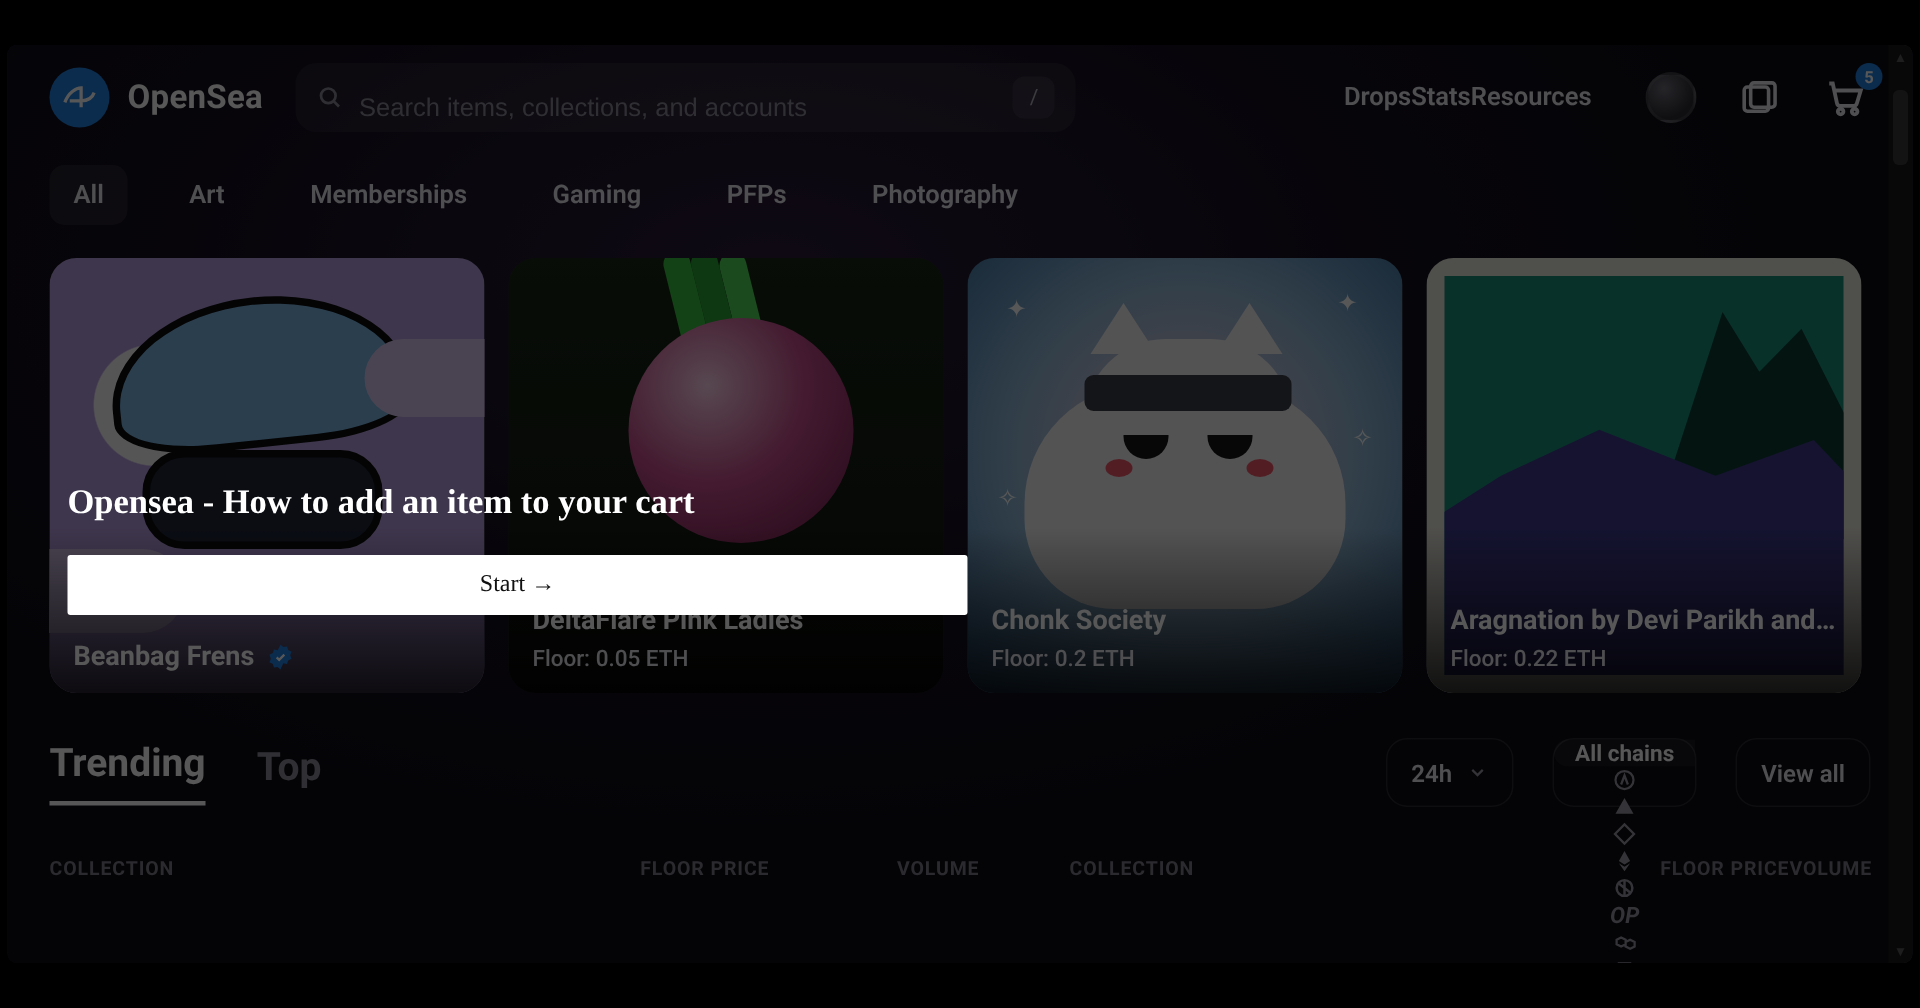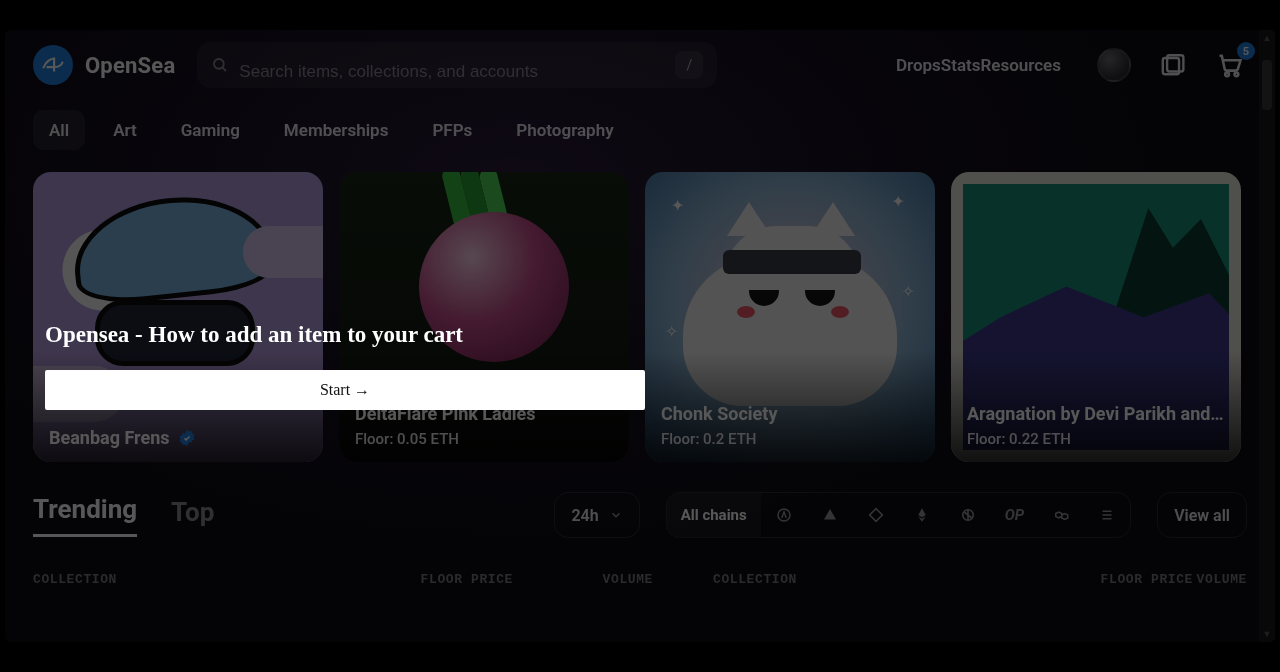--- a/index.html
+++ b/index.html
@@ -56,21 +56,21 @@
     border:2px solid rgba(255,255,255,0.08);
   }
   .cart-wrap { position:relative; }
   .cart-badge {
     position:absolute; top:-6px; right:-8px; min-width:18px; height:18px; padding:0 4px;
     border-radius:9px; background:#2081e2; color:#fff; font-size:11px; font-weight:700;
     display:flex; align-items:center; justify-content:center;
   }
 
   
-  .cats { display:flex; gap:12px; padding: 10px 28px 0 28px; }
+  .cats { display:flex; gap:25px; padding: 10px 28px 0 28px; }
   .cat {
     color:#e8e8f0; font-weight:600; font-size:17px; padding:10px 16px; border-radius:10px; cursor:pointer;
   }
   .cat.active { background: rgba(255,255,255,0.08); }
 
   
   .cards { display:flex; gap:16px; padding: 22px 28px 0 28px; }
   .card {
     position:relative; flex: 0 0 290px; height:290px; border-radius:18px; overflow:hidden;
     background:#222; cursor:pointer;
@@ -141,33 +141,33 @@
   .tt-tabs { display:flex; gap:34px; align-items:flex-end; }
   .tt-tab { color:#8e8e9a; font-weight:700; font-size:26px; cursor:pointer; padding-bottom:10px; }
   .tt-tab.active { color:#fff; border-bottom:3px solid #fff;text-align:right; }
   .spacer { flex:1; }
   .pill {
     display:flex; align-items:center; gap:10px; border:1px solid rgba(255,255,255,0.12);
     border-radius:14px; padding:0 16px; height:46px; color:#e8e8f0; font-weight:600; font-size:16px; cursor:pointer;
   }
   .chev { width:14px; height:14px; color:#9a9aa5; }
   .chains {
-    display:flex; align-items:center; border:1px solid rgba(255,255,255,0.12); border-radius:14px; height:46px;
+    display:flex; align-items:center; border:1px solid rgba(255,255,255,0.12); border-radius:14px; height:46px;flex-direction:column;
   }
   .chain-seg {
     display:flex; align-items:center; justify-content:center; height:100%; padding:0 14px;
     color:#9a9aa5; font-weight:700; font-size:15px; cursor:pointer;
   }
   .chain-seg.first { background:rgba(255,255,255,0.05); border-radius:14px 0 0 14px; color:#fff; }
   .chain-seg svg, .chain-seg .glyph { width:18px; height:18px; display:block; }
   .chain-seg .txt { font-style:italic; }
 
   
   .thead { display:flex; padding: 34px 28px 0 28px; color:#7e7e89; font-size:13px; font-weight:700; letter-spacing:0.6px; }
-  .thead .col { text-transform:uppercase;font-family:Liberation Mono, monospace; }
+  .thead .col { text-transform:uppercase; }
   .thead .c1 { flex:0 0 340px; }
   .thead .c2 { flex:0 0 140px; text-align:right; }
   .thead .c3 { flex:0 0 140px; text-align:right; }
   .thead .gap { flex:0 0 60px; }
   .thead .c4 { flex:0 0 340px; }
   .thead .c5 { flex:0 0 140px; text-align:right; }
   .thead .c6 { flex:1; text-align:right; }
 
   
   .overlay { position:absolute; inset:0; background:rgba(0,0,0,0.66); }
@@ -229,22 +229,22 @@
             <circle cx="17.5" cy="20" r="1.6"></circle>
         </svg>
         <div class="cart-badge">5</div>
       </div>
     </div>
   </div>
 
   <div class="cats">
     <div class="cat active">All</div>
     <div class="cat">Art</div>
+    <div class="cat">Memberships</div>
     <div class="cat">Gaming</div>
-    <div class="cat">Memberships</div>
     <div class="cat">PFPs</div>
     <div class="cat">Photography</div>
   </div>
 
   <div class="cards">
 
     <div class="card">
       <div class="art art1">
         <div class="cloud c1"></div>
           <div class="cloud c2"></div>

